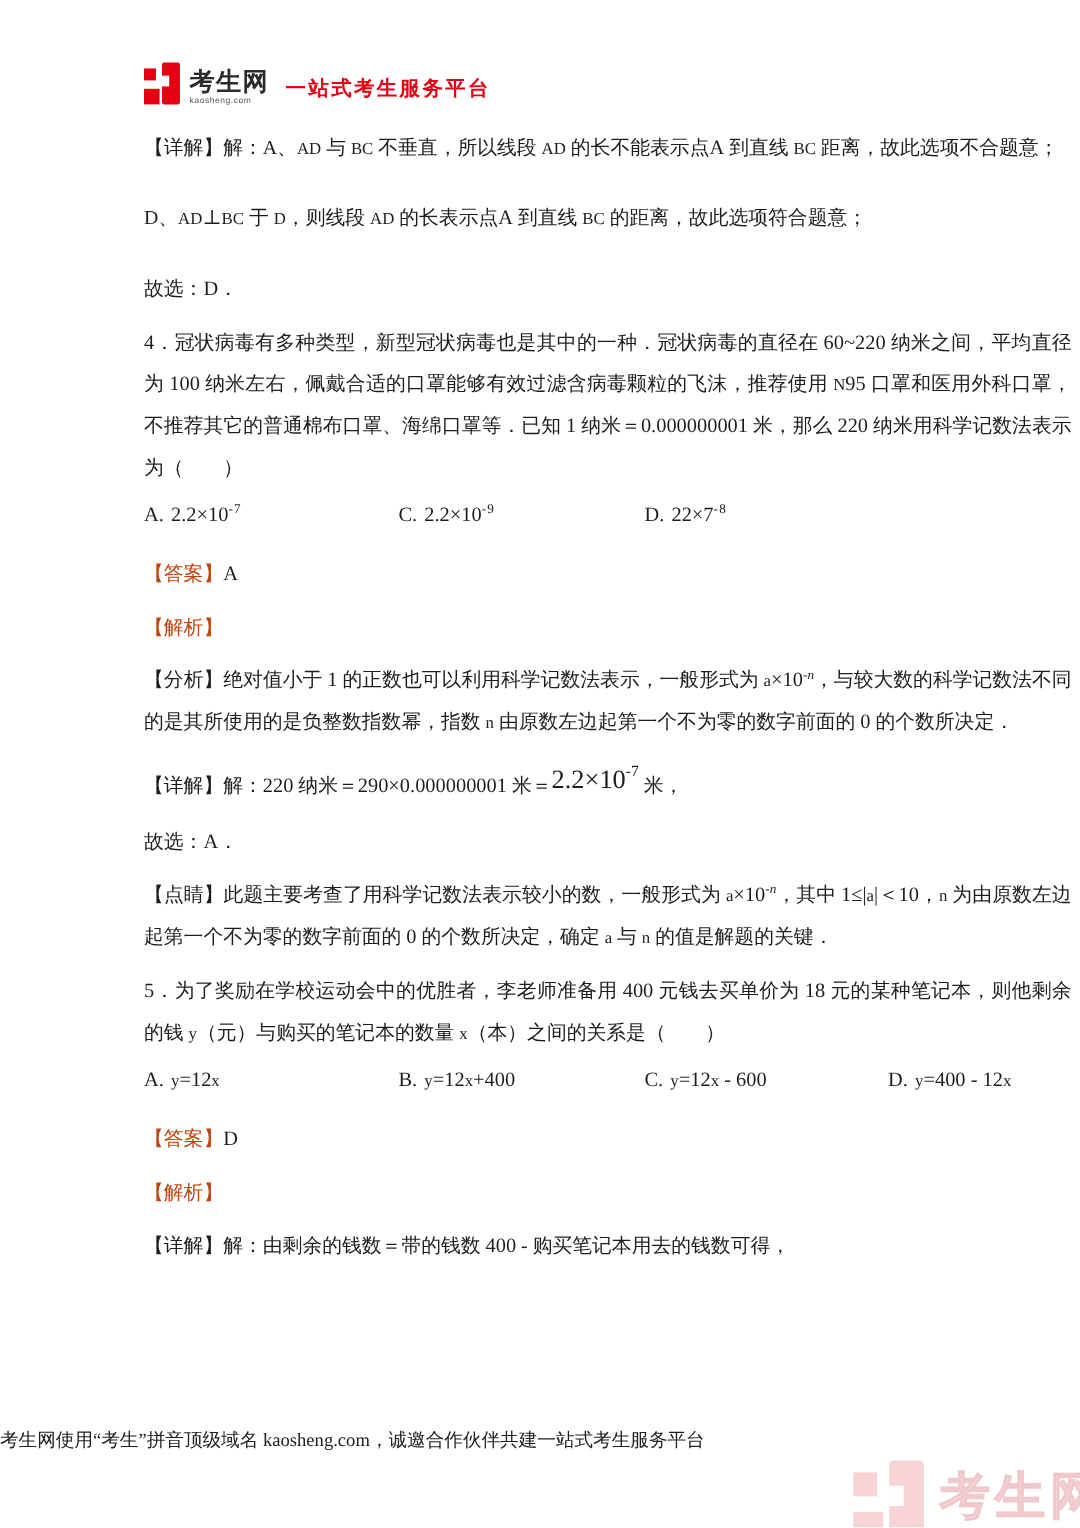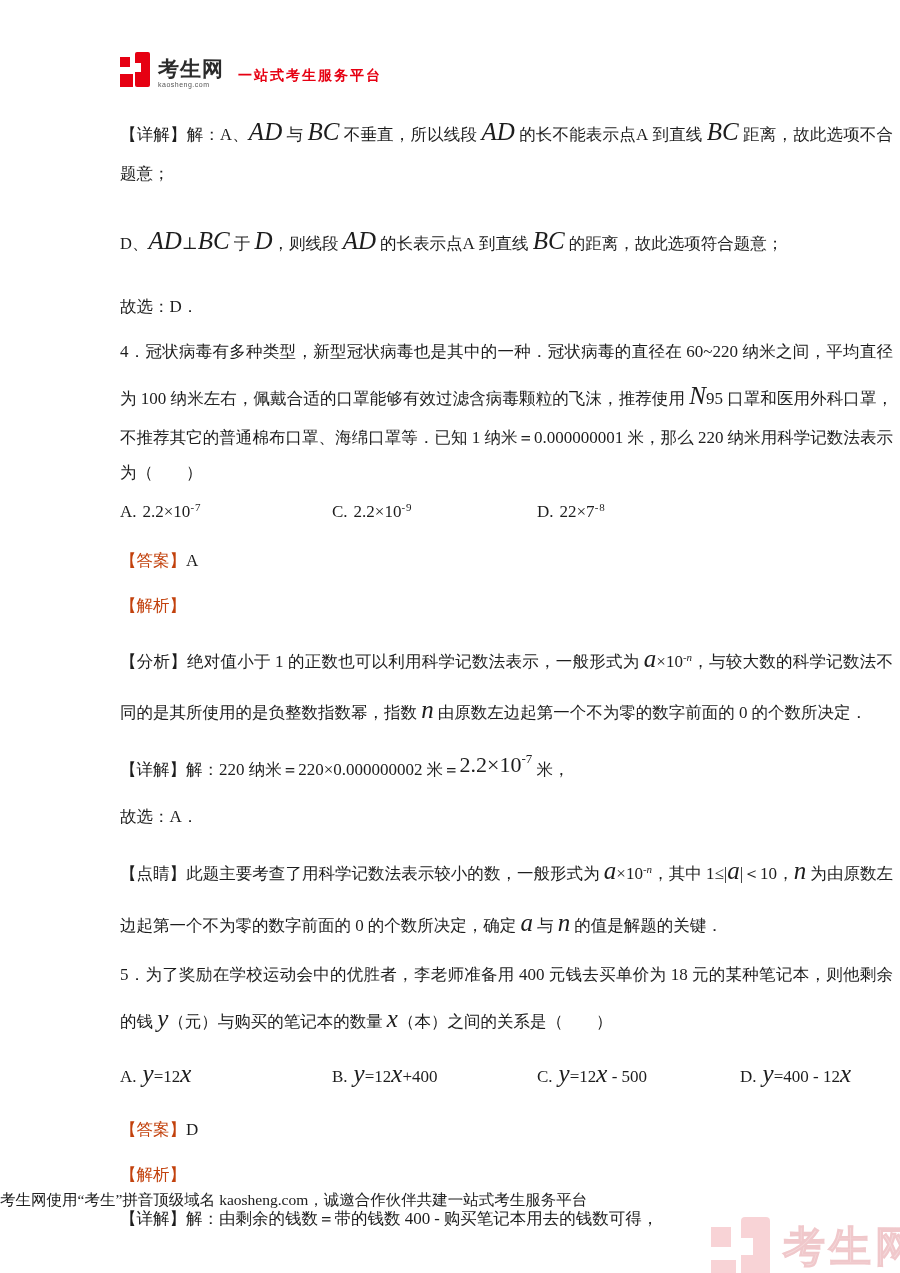--- a/index.html
+++ b/index.html
@@ -13,28 +13,28 @@
   
   .logo-row { display:flex; align-items:flex-end; margin:52px 0 18px 85px; }
   .logo-mark { position:relative; width:32px; height:36px; flex:0 0 32px; }
   .logo-mark .blk-a { position:absolute; left:0; top:5px; width:10px; height:10px; background:#e60012; }
   .logo-mark .blk-b { position:absolute; left:0; bottom:1px; width:13px; height:13px; background:#e60012; }
   .logo-mark .blk-c { position:absolute; right:2px; top:0; width:15px; height:35px; background:#e60012; border-radius:2px; }
   .logo-mark .blk-notch { position:absolute; right:11px; top:11px; width:6px; height:9px; background:#ffffff; }
   .logo-text-col { margin-left:6px; line-height:1; }
   .brand-name { font-family:"Liberation Sans","DejaVu Sans",sans-serif; font-weight:bold; font-size:21px; color:#2b2b2b; letter-spacing:1px; }
   .brand-domain { font-family:"Liberation Sans","DejaVu Sans",sans-serif; font-size:7px; color:#555; margin-top:2px; letter-spacing:0.5px; }
-  .tagline { font-family:"Liberation Sans","DejaVu Sans",sans-serif; font-weight:bold; font-size:14px; color:#e60012; margin-left:14px; padding-bottom:3px; letter-spacing:2px; }
+  .tagline { font-family:"Liberation Sans","DejaVu Sans",sans-serif; font-weight:bold; font-size:17px; color:#e60012; margin-left:14px; padding-bottom:3px; letter-spacing:2px; }
   
   .content { padding:0 42px 0 85px; }
   .para { margin:0 0 10px 0; line-height:2.05; font-size:16.5px; text-align:justify; }
   .para.gap { margin-bottom:24px; }
   .para.tight { margin-bottom:6px; }
   .sg-t  { }
-  .sg-m  { font-style:italic; font-size:25px; }
+  .sg-m  { font-size:14px; }
   .sg-n  { font-size:17px; }
   .sg-sup  { font-size:11px; vertical-align:super; letter-spacing:1px; }
   .sg-supm { font-size:11px; vertical-align:super; font-style:italic; }
   .sg-big    { font-size:22px; position:relative; top:-3px; }
   .sg-bigsup { font-size:13px; vertical-align:super; position:relative; top:-6px; }
   .answer-label { color:#c2410c; }
   
   .options { display:grid; grid-template-columns:212px 205px 203px 1fr; margin:2px 0 16px 0; line-height:1.9; font-size:16.5px; }
   .option .opt-label { font-size:17px; margin-right:6px; }
   
@@ -77,29 +77,29 @@
 
     <p class="para tight"><span class="sg-n">4</span><span class="sg-t">．冠状病毒有多种类型，新型冠状病毒也是其中的一种．冠状病毒的直径在 </span><span class="sg-n">60~220</span><span class="sg-t"> 纳米之间，平均直径为 </span><span class="sg-n">100</span><span class="sg-t"> 纳米左右，佩戴合适的口罩能够有效过滤含病毒颗粒的飞沫，推荐使用 </span><span class="sg-m">N</span><span class="sg-n">95</span><span class="sg-t"> 口罩和医用外科口罩，不推荐其它的普通棉布口罩、海绵口罩等．已知 </span><span class="sg-n">1</span><span class="sg-t"> 纳米＝</span><span class="sg-n">0.000000001</span><span class="sg-t"> 米，那么 </span><span class="sg-n">220</span><span class="sg-t"> 纳米用科学记数法表示为（　　）</span></p>
     <div class="options">
       <span class="option"><span class="opt-label">A.</span><span><span class="sg-n">2.2×10</span><span class="sg-sup">-7</span></span></span>
       <span class="option"><span class="opt-label">C.</span><span><span class="sg-n">2.2×10</span><span class="sg-sup">-9</span></span></span>
       <span class="option"><span class="opt-label">D.</span><span><span class="sg-n">22×7</span><span class="sg-sup">-8</span></span></span>
     </div>
     <p class="para"><span class="answer-label">【答案】</span><span class="sg-n">A</span></p>
     <p class="para"><span class="answer-label">【解析】</span></p>
     <p class="para"><span class="sg-t">【分析】绝对值小于 </span><span class="sg-n">1</span><span class="sg-t"> 的正数也可以利用科学记数法表示，一般形式为 </span><span class="sg-m">a</span><span class="sg-n">×10</span><span class="sg-supm">-n</span><span class="sg-t">，与较大数的科学记数法不同的是其所使用的是负整数指数幂，指数 </span><span class="sg-m">n</span><span class="sg-t"> 由原数左边起第一个不为零的数字前面的 </span><span class="sg-n">0</span><span class="sg-t"> 的个数所决定．</span></p>
-    <p class="para"><span class="sg-t">【详解】解：</span><span class="sg-n">220</span><span class="sg-t"> 纳米＝</span><span class="sg-n">220×0.000000002</span><span class="sg-t"> 米＝</span><span class="sg-big">2.2×10</span><span class="sg-bigsup">-7</span><span class="sg-t"> 米，</span></p>
+    <p class="para"><span class="sg-t">【详解】解：</span><span class="sg-n">220</span><span class="sg-t"> 纳米＝</span><span class="sg-n">290×0.000000001</span><span class="sg-t"> 米＝</span><span class="sg-big">2.2×10</span><span class="sg-bigsup">-7</span><span class="sg-t"> 米，</span></p>
     <p class="para"><span class="sg-t">故选：</span><span class="sg-n">A</span><span class="sg-t">．</span></p>
     <p class="para"><span class="sg-t">【点睛】此题主要考查了用科学记数法表示较小的数，一般形式为 </span><span class="sg-m">a</span><span class="sg-n">×10</span><span class="sg-supm">-n</span><span class="sg-t">，其中 </span><span class="sg-n">1≤|</span><span class="sg-m">a</span><span class="sg-n">|＜10</span><span class="sg-t">，</span><span class="sg-m">n</span><span class="sg-t"> 为由原数左边起第一个不为零的数字前面的 </span><span class="sg-n">0</span><span class="sg-t"> 的个数所决定，确定 </span><span class="sg-m">a</span><span class="sg-t"> 与 </span><span class="sg-m">n</span><span class="sg-t"> 的值是解题的关键．</span></p>
 
     <p class="para tight"><span class="sg-n">5</span><span class="sg-t">．为了奖励在学校运动会中的优胜者，李老师准备用 </span><span class="sg-n">400</span><span class="sg-t"> 元钱去买单价为 </span><span class="sg-n">18</span><span class="sg-t"> 元的某种笔记本，则他剩余的钱 </span><span class="sg-m">y</span><span class="sg-t">（元）与购买的笔记本的数量 </span><span class="sg-m">x</span><span class="sg-t">（本）之间的关系是（　　）</span></p>
     <div class="options">
       <span class="option"><span class="opt-label">A.</span><span><span class="sg-m">y</span><span class="sg-n">=12</span><span class="sg-m">x</span></span></span>
       <span class="option"><span class="opt-label">B.</span><span><span class="sg-m">y</span><span class="sg-n">=12</span><span class="sg-m">x</span><span class="sg-n">+400</span></span></span>
-      <span class="option"><span class="opt-label">C.</span><span><span class="sg-m">y</span><span class="sg-n">=12</span><span class="sg-m">x</span><span class="sg-n"> - 500</span></span></span>
+      <span class="option"><span class="opt-label">C.</span><span><span class="sg-m">y</span><span class="sg-n">=12</span><span class="sg-m">x</span><span class="sg-n"> - 600</span></span></span>
       <span class="option"><span class="opt-label">D.</span><span><span class="sg-m">y</span><span class="sg-n">=400 - 12</span><span class="sg-m">x</span></span></span>
     </div>
     <p class="para"><span class="answer-label">【答案】</span><span class="sg-n">D</span></p>
     <p class="para"><span class="answer-label">【解析】</span></p>
     <p class="para tight"><span class="sg-t">【详解】解：由剩余的钱数＝带的钱数 </span><span class="sg-n">400</span><span class="sg-t"> - 购买笔记本用去的钱数可得，</span></p>
 
   </div>
 
   <div class="footer">考生网使用“考生”拼音顶级域名 kaosheng.com，诚邀合作伙伴共建一站式考生服务平台</div>
 

